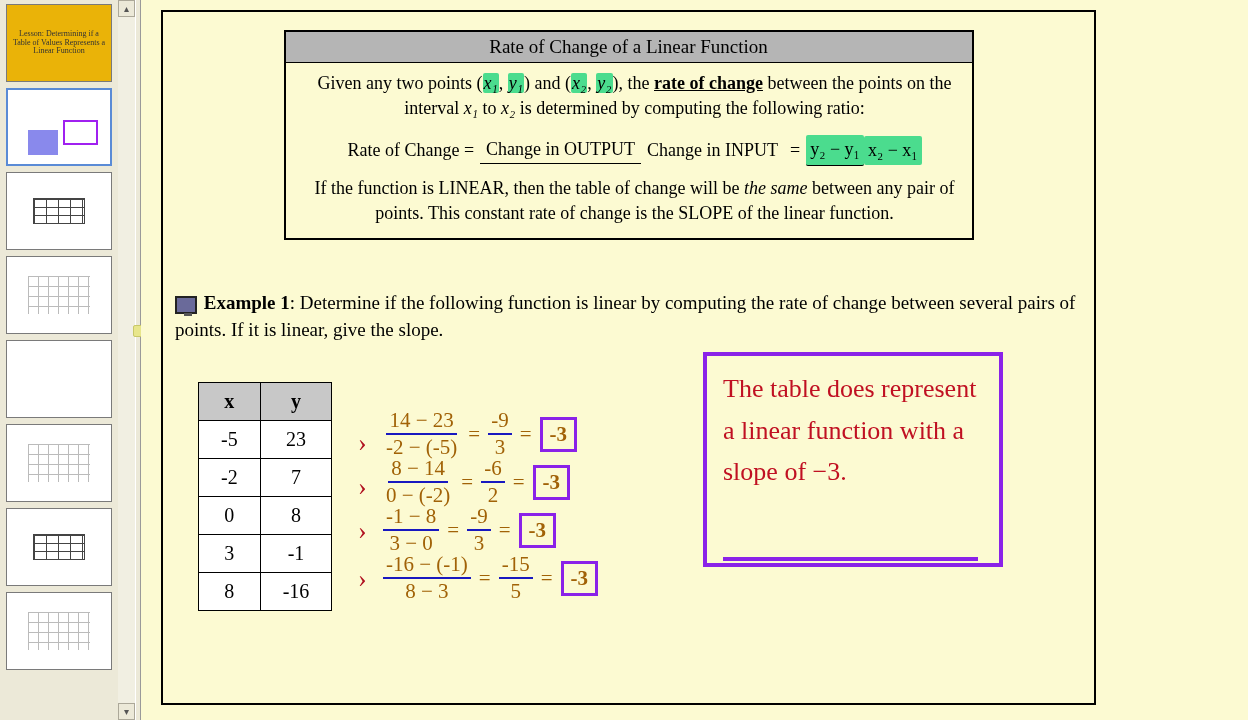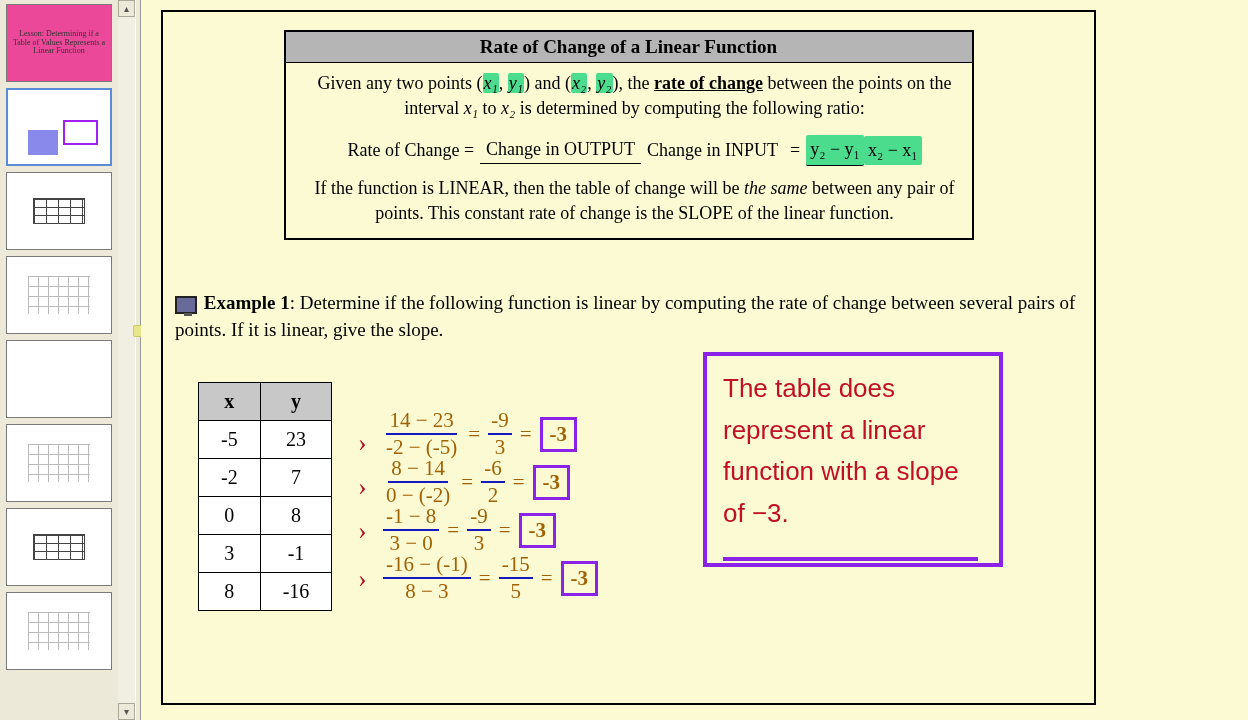--- a/index.html
+++ b/index.html
@@ -32,21 +32,21 @@
     border: 1px solid #7a7a7a;
     position: relative;
     font-size: 6px;
     display: flex;
     align-items: center;
     justify-content: center;
     text-align: center;
     color: #333;
   }
   .thumb.title {
-    background: #ec4899;
+    background: #eab308;
     font-size: 8px;
     line-height: 1.1;
     padding: 4px;
   }
   .thumb.selected { border: 2px solid #5a8bd6; }
   .thumb .mini-grid {
     width: 60%; height: 50%;
     background-image: linear-gradient(#bbb 1px, transparent 1px),
                       linear-gradient(90deg, #bbb 1px, transparent 1px);
     background-size: 10px 10px;
@@ -114,21 +114,21 @@
 
   
   .defbox {
     width: 690px;
     margin: 6px auto 0 auto;
     border: 2px solid #000;
   }
   .defbox-title {
     background: #b5b5b5;
     text-align: center;
-    font-weight: bold;
+    font-weight: normal;
     font-size: 19px;
     padding: 4px 0;
     border-bottom: 1px solid #000;
   }
   .defbox-body {
     padding: 8px 4px 12px 16px;
     font-size: 18px;
     text-align: center;
     line-height: 1.4;
   }
@@ -222,21 +222,21 @@
     width: 300px; height: 215px;
     border: 4px solid #8a22e8;
   }
   .conc-under {
     position:absolute;
     left:560px; top:545px;
     width:255px; height:4px;
     background:#8a22e8;
   }
   .conc-text {
-    font-family: Liberation Sans, sans-serif;
+    font-family: Liberation Serif, serif;
     color: #c01022;
     font-size: 26px;
     padding: 12px 16px;
     line-height: 1.6;
   }
 </style>
 </head>
 <body>
 
 <div class="sidebar">

